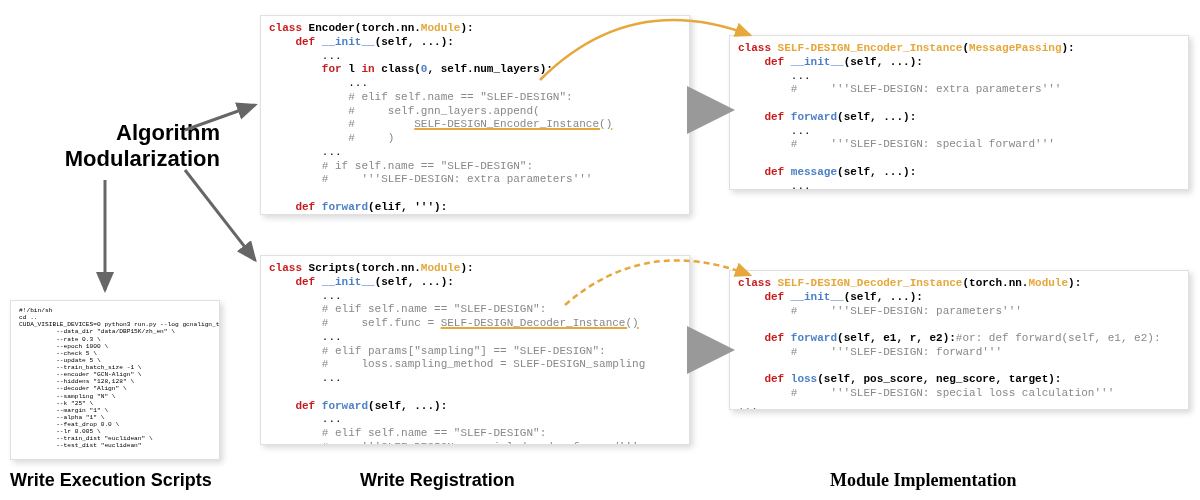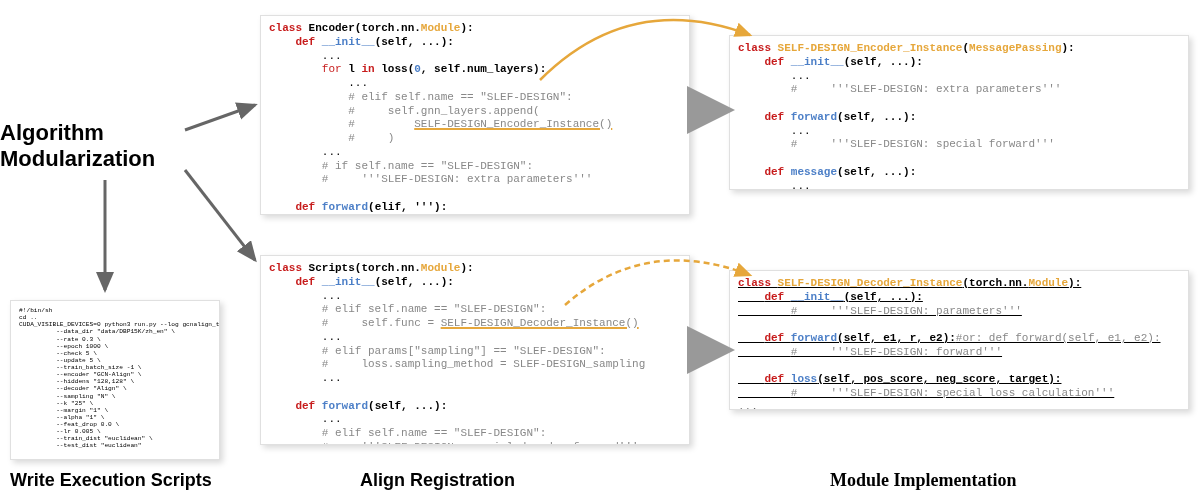--- a/index.html
+++ b/index.html
@@ -11,21 +11,21 @@
       position: relative;
       overflow: hidden;
     }
     .headline {
       position: absolute;
       font-family: -apple-system, BlinkMacSystemFont, "Segoe UI", Arial, sans-serif;
       font-weight: 700;
       font-size: 22px;
       color: #000;
       line-height: 1.2;
-      text-align: left;
+      text-align: right;
     }
     .headline-main {
       left: 0px;
       top: 120px;
       width: 220px;
     }
     .bottom-label {
       position: absolute;
       font-family: -apple-system, BlinkMacSystemFont, "Segoe UI", Arial, sans-serif;
       font-weight: 700;
@@ -65,45 +65,45 @@
       left: 10px;
       top: 300px;
       width: 210px;
       height: 160px;
       font-size: 6.2px;
       line-height: 1.15;
     }
     .box-encoder-reg { left: 260px; top: 15px; width: 430px; height: 200px; }
     .box-decoder-reg { left: 260px; top: 255px; width: 430px; height: 190px; }
     .box-encoder-impl { left: 729px; top: 25px; width: 460px; height: 155px; margin-top: 10px; }
-    .box-decoder-impl { left: 729px; top: 270px; width: 460px; height: 140px; text-decoration: underline; }
+    .box-decoder-impl { left: 729px; top: 270px; width: 460px; height: 140px; }
 
     .kw-class { color: #c71c1c; font-weight: bold; }
     .kw-def { color: #c71c1c; font-weight: bold; }
-    .kw-for { color: #c71c1c; font-weight: normal; }
+    .kw-for { color: #c71c1c; font-weight: bold; }
     .kw-in { color: #c71c1c; font-weight: bold; }
     .method  { color: #4c7fc7; font-weight: bold; }
     .cls-inherit { color: #e6a73b; }
     .comment { color: #888; }
     .txt-bold { font-weight: bold; }
     .highlight-func { text-decoration: underline; text-decoration-color: #e6a73b; text-decoration-thickness:1.5px; }
 
     .arrow {
       position: absolute;
       pointer-events: none;
     }
     .arrow svg { overflow: visible; }
   </style>
 </head>
 <body>
 
 <div class="headline headline-main">Algorithm Modularization</div>
 
 <div class="bottom-label label-scripts">Write Execution Scripts</div>
-<div class="bottom-label label-registration">Align Registration</div>
+<div class="bottom-label label-registration">Write Registration</div>
 <div class="bottom-label label-implementation">Module Implementation</div>
 
 <div class="code-box box-scripts">#!/bin/sh
 cd ..
 CUDA_VISIBLE_DEVICES=0 python3 run.py --log gcnalign_test \
           --data_dir "data/DBP15K/zh_en" \
           --rate 0.3 \
           --epoch 1000 \
           --check 5 \
           --update 5 \
@@ -116,21 +116,21 @@
           --margin "1" \
           --alpha "1" \
           --feat_drop 0.0 \
           --lr 0.005 \
           --train_dist "euclidean" \
           --test_dist "euclidean"</div>
 
 <div class="code-box stack box-encoder-reg"><span class="kw-class">class </span><span class="txt-bold">Encoder</span><span class="txt-bold">(torch.nn.</span><span class="cls-inherit txt-bold">Module</span><span class="txt-bold">):</span>
     <span class="kw-def">def </span><span class="method txt-bold">__init__</span><span class="txt-bold">(self, ...):</span>
         <span>...</span>
-        <span class="kw-for">for </span><span class="txt-bold">l </span><span class="kw-in">in </span><span class="txt-bold">loss(</span><span style="color:#4c7fc7;font-weight:bold">0</span><span class="txt-bold">, self.num_layers):</span>
+        <span class="kw-for">for </span><span class="txt-bold">l </span><span class="kw-in">in </span><span class="txt-bold">class(</span><span style="color:#4c7fc7;font-weight:bold">0</span><span class="txt-bold">, self.num_layers):</span>
             <span>...</span>
             <span class="comment"># elif self.name == "SLEF-DESIGN":</span>
             <span class="comment">#     self.gnn_layers.append(</span>
             <span class="comment">#         </span><span class="comment highlight-func">SELF-DESIGN_Encoder_Instance()</span>
             <span class="comment">#     )</span>
         <span>...</span>
         <span class="comment"># if self.name == "SLEF-DESIGN":</span>
         <span class="comment">#     '''SLEF-DESIGN: extra parameters'''</span>
 
     <span class="kw-def">def </span><span class="method txt-bold">forward</span><span class="txt-bold">(elif, '''):</span>

